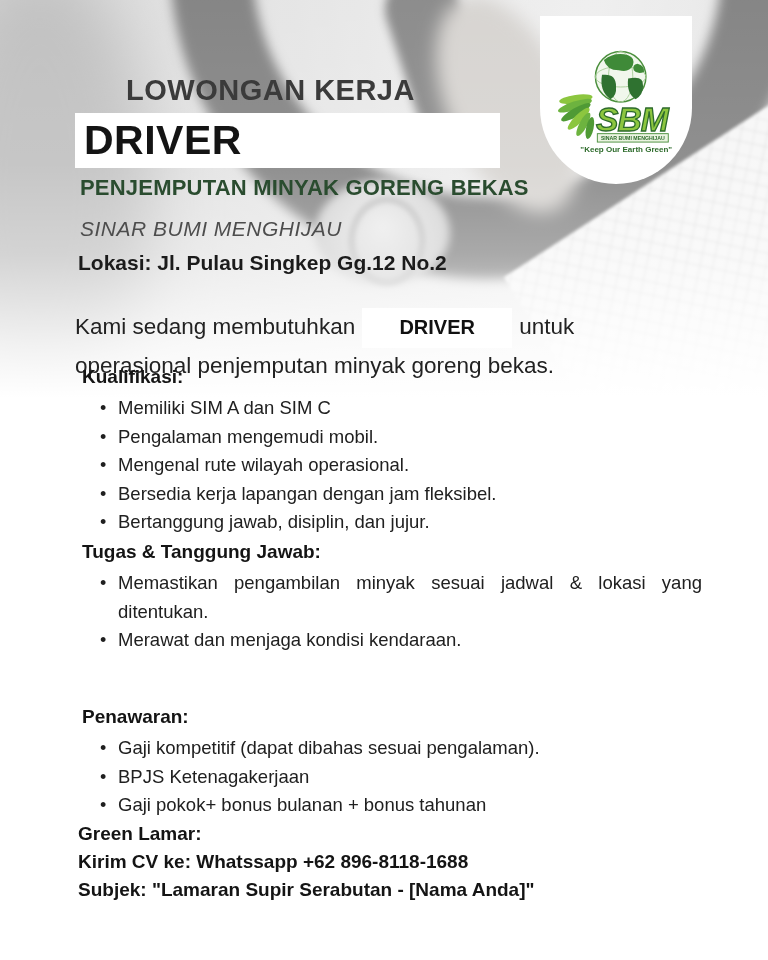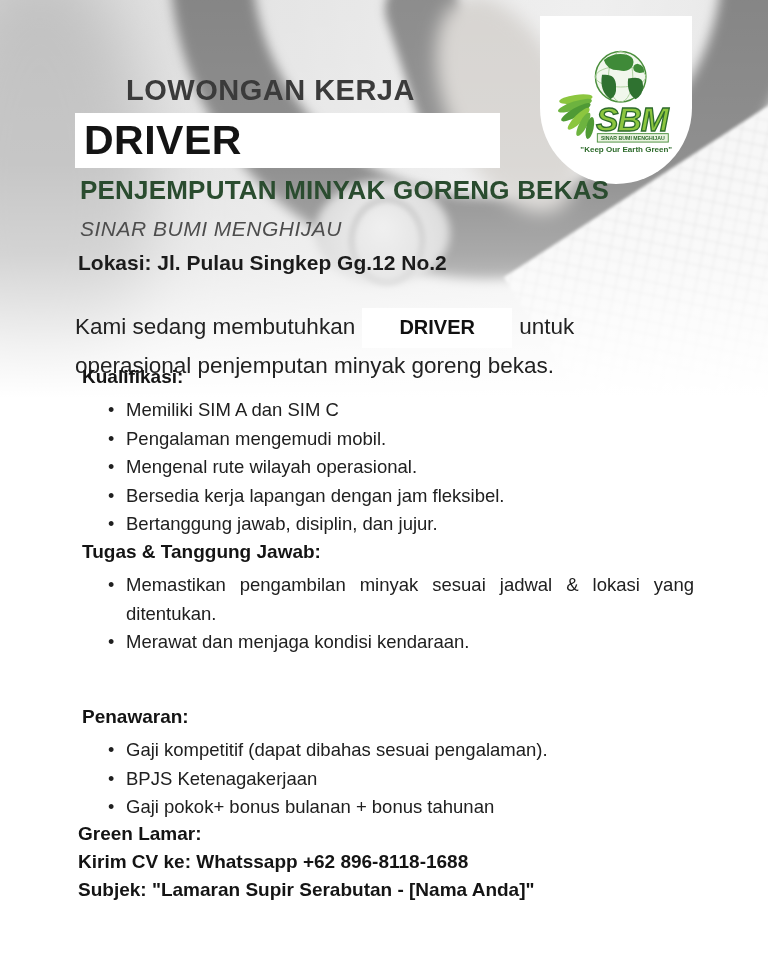--- a/index.html
+++ b/index.html
@@ -74,21 +74,21 @@
     font-size:29px; font-weight:700; letter-spacing:.5px; color:#3b3b3b;margin-left:48px;
   }
   .title-box {
     position:absolute; left:75px; top:113px; width:425px; height:55px;
     background:#ffffff; display:flex; align-items:center; padding-left:9px;
     box-sizing:border-box;
   }
   .title-box span { font-size:41px; font-weight:800; color:#141414; letter-spacing:.5px; }
   .subtitle {
     position:absolute; left:80px; top:175px;
-    font-size:26px; font-weight:800; color:#2a4c2f; letter-spacing:.2px;
+    font-size:22px; font-weight:800; color:#2a4c2f; letter-spacing:.2px;
   }
   .company {
     position:absolute; left:80px; top:217px;
     font-size:21px; font-style:italic; color:#4d4d4d; font-weight:500; letter-spacing:.5px;
   }
   .location {
     position:absolute; left:78px; top:251px;
     font-size:21px; font-weight:700; color:#1b1b1b;
   }
   .intro {
@@ -99,21 +99,21 @@
     display:inline-block; width:150px; text-align:center;
     background:#ffffff; font-weight:700; font-size:20px; color:#111;
     padding:2px 0 3px; margin:0 7px; vertical-align:baseline;
   }
 
   .section { position:absolute; left:82px; width:614px; }
   .sec-0 { top:366px; }
   .sec-1 { top:541px; width:620px; }
   .sec-2 { top:706px; }
   .section-heading { font-size:19px; font-weight:700; color:#141414; margin:0 0 6px 0; }
-  .section-list { list-style:none; margin:8px; padding:0 0 0 36px; }
+  .section-list { list-style:none; margin:0; padding:0 0 0 36px; }
   .section-list li {
     position:relative; font-size:18.5px; line-height:28.6px; color:#202020;
   }
   .section-list li::before {
     content:"\2022"; position:absolute; left:-18px; top:0; color:#1f1f1f; font-size:18px;
   }
   .sec-1 .section-list li { text-align:justify; }
 
   .apply { position:absolute; left:78px; top:820px; width:620px; }
   .apply div { font-size:19px; font-weight:700; color:#141414; line-height:28px; }

